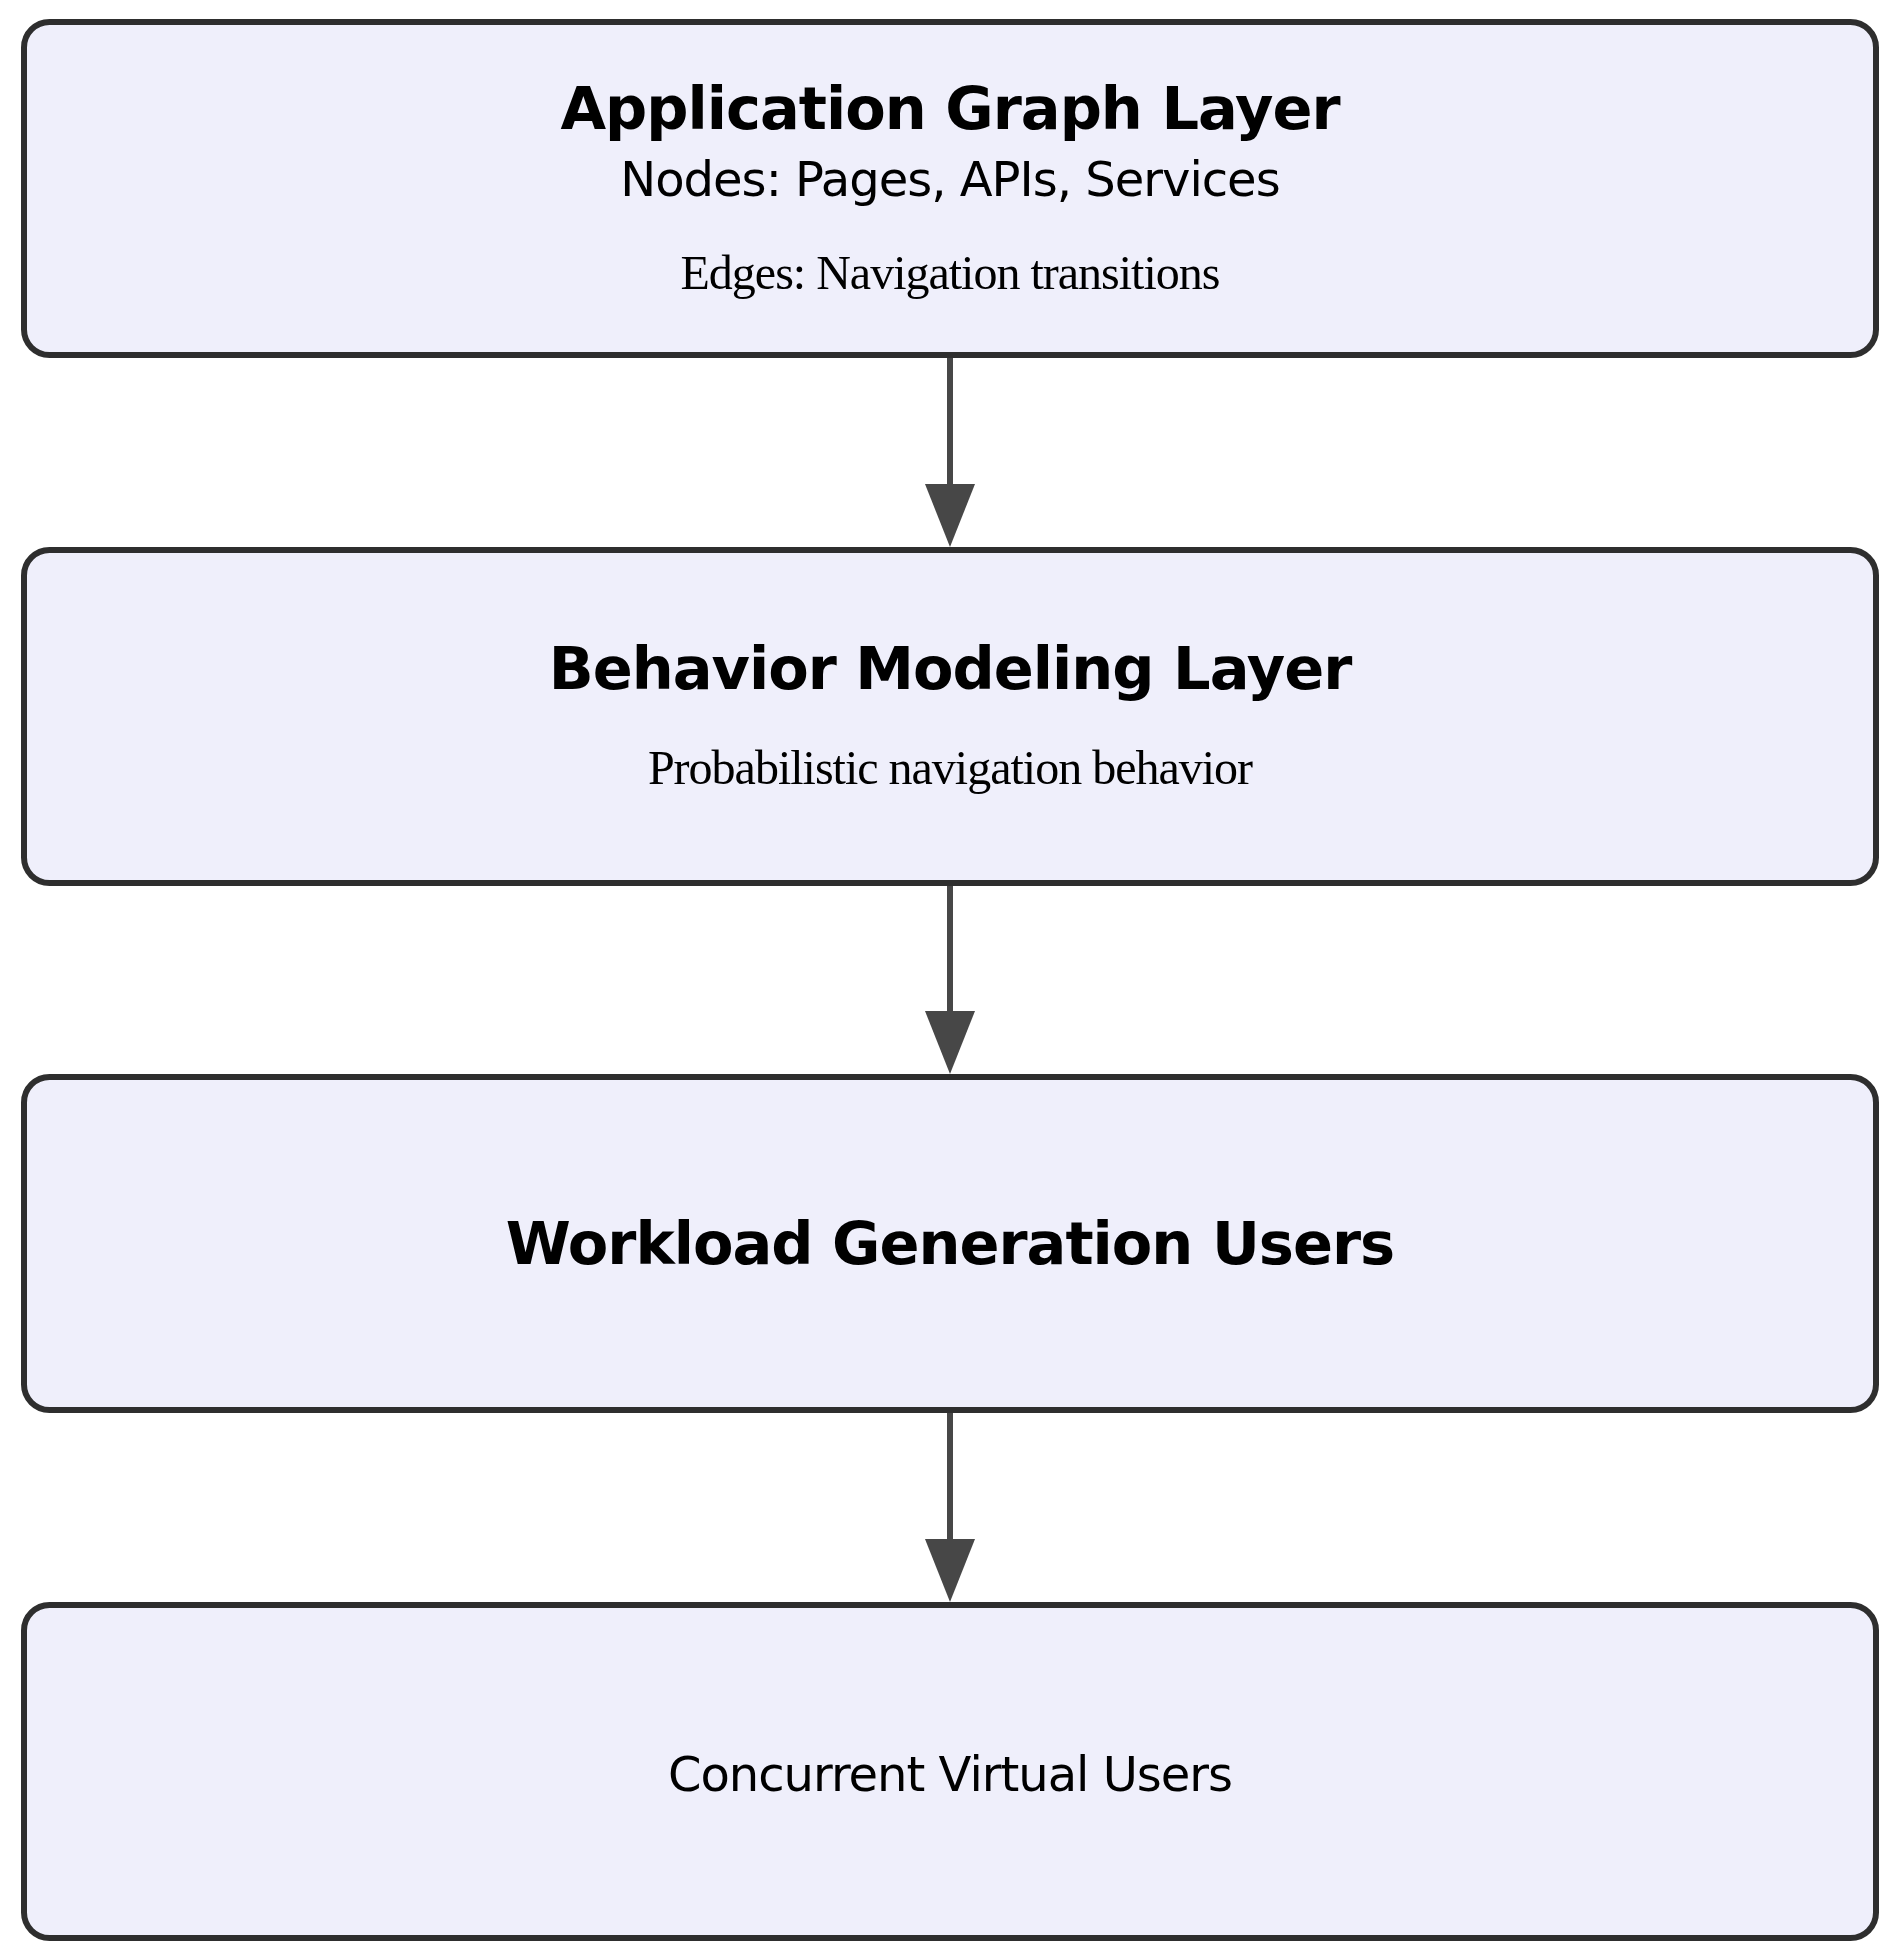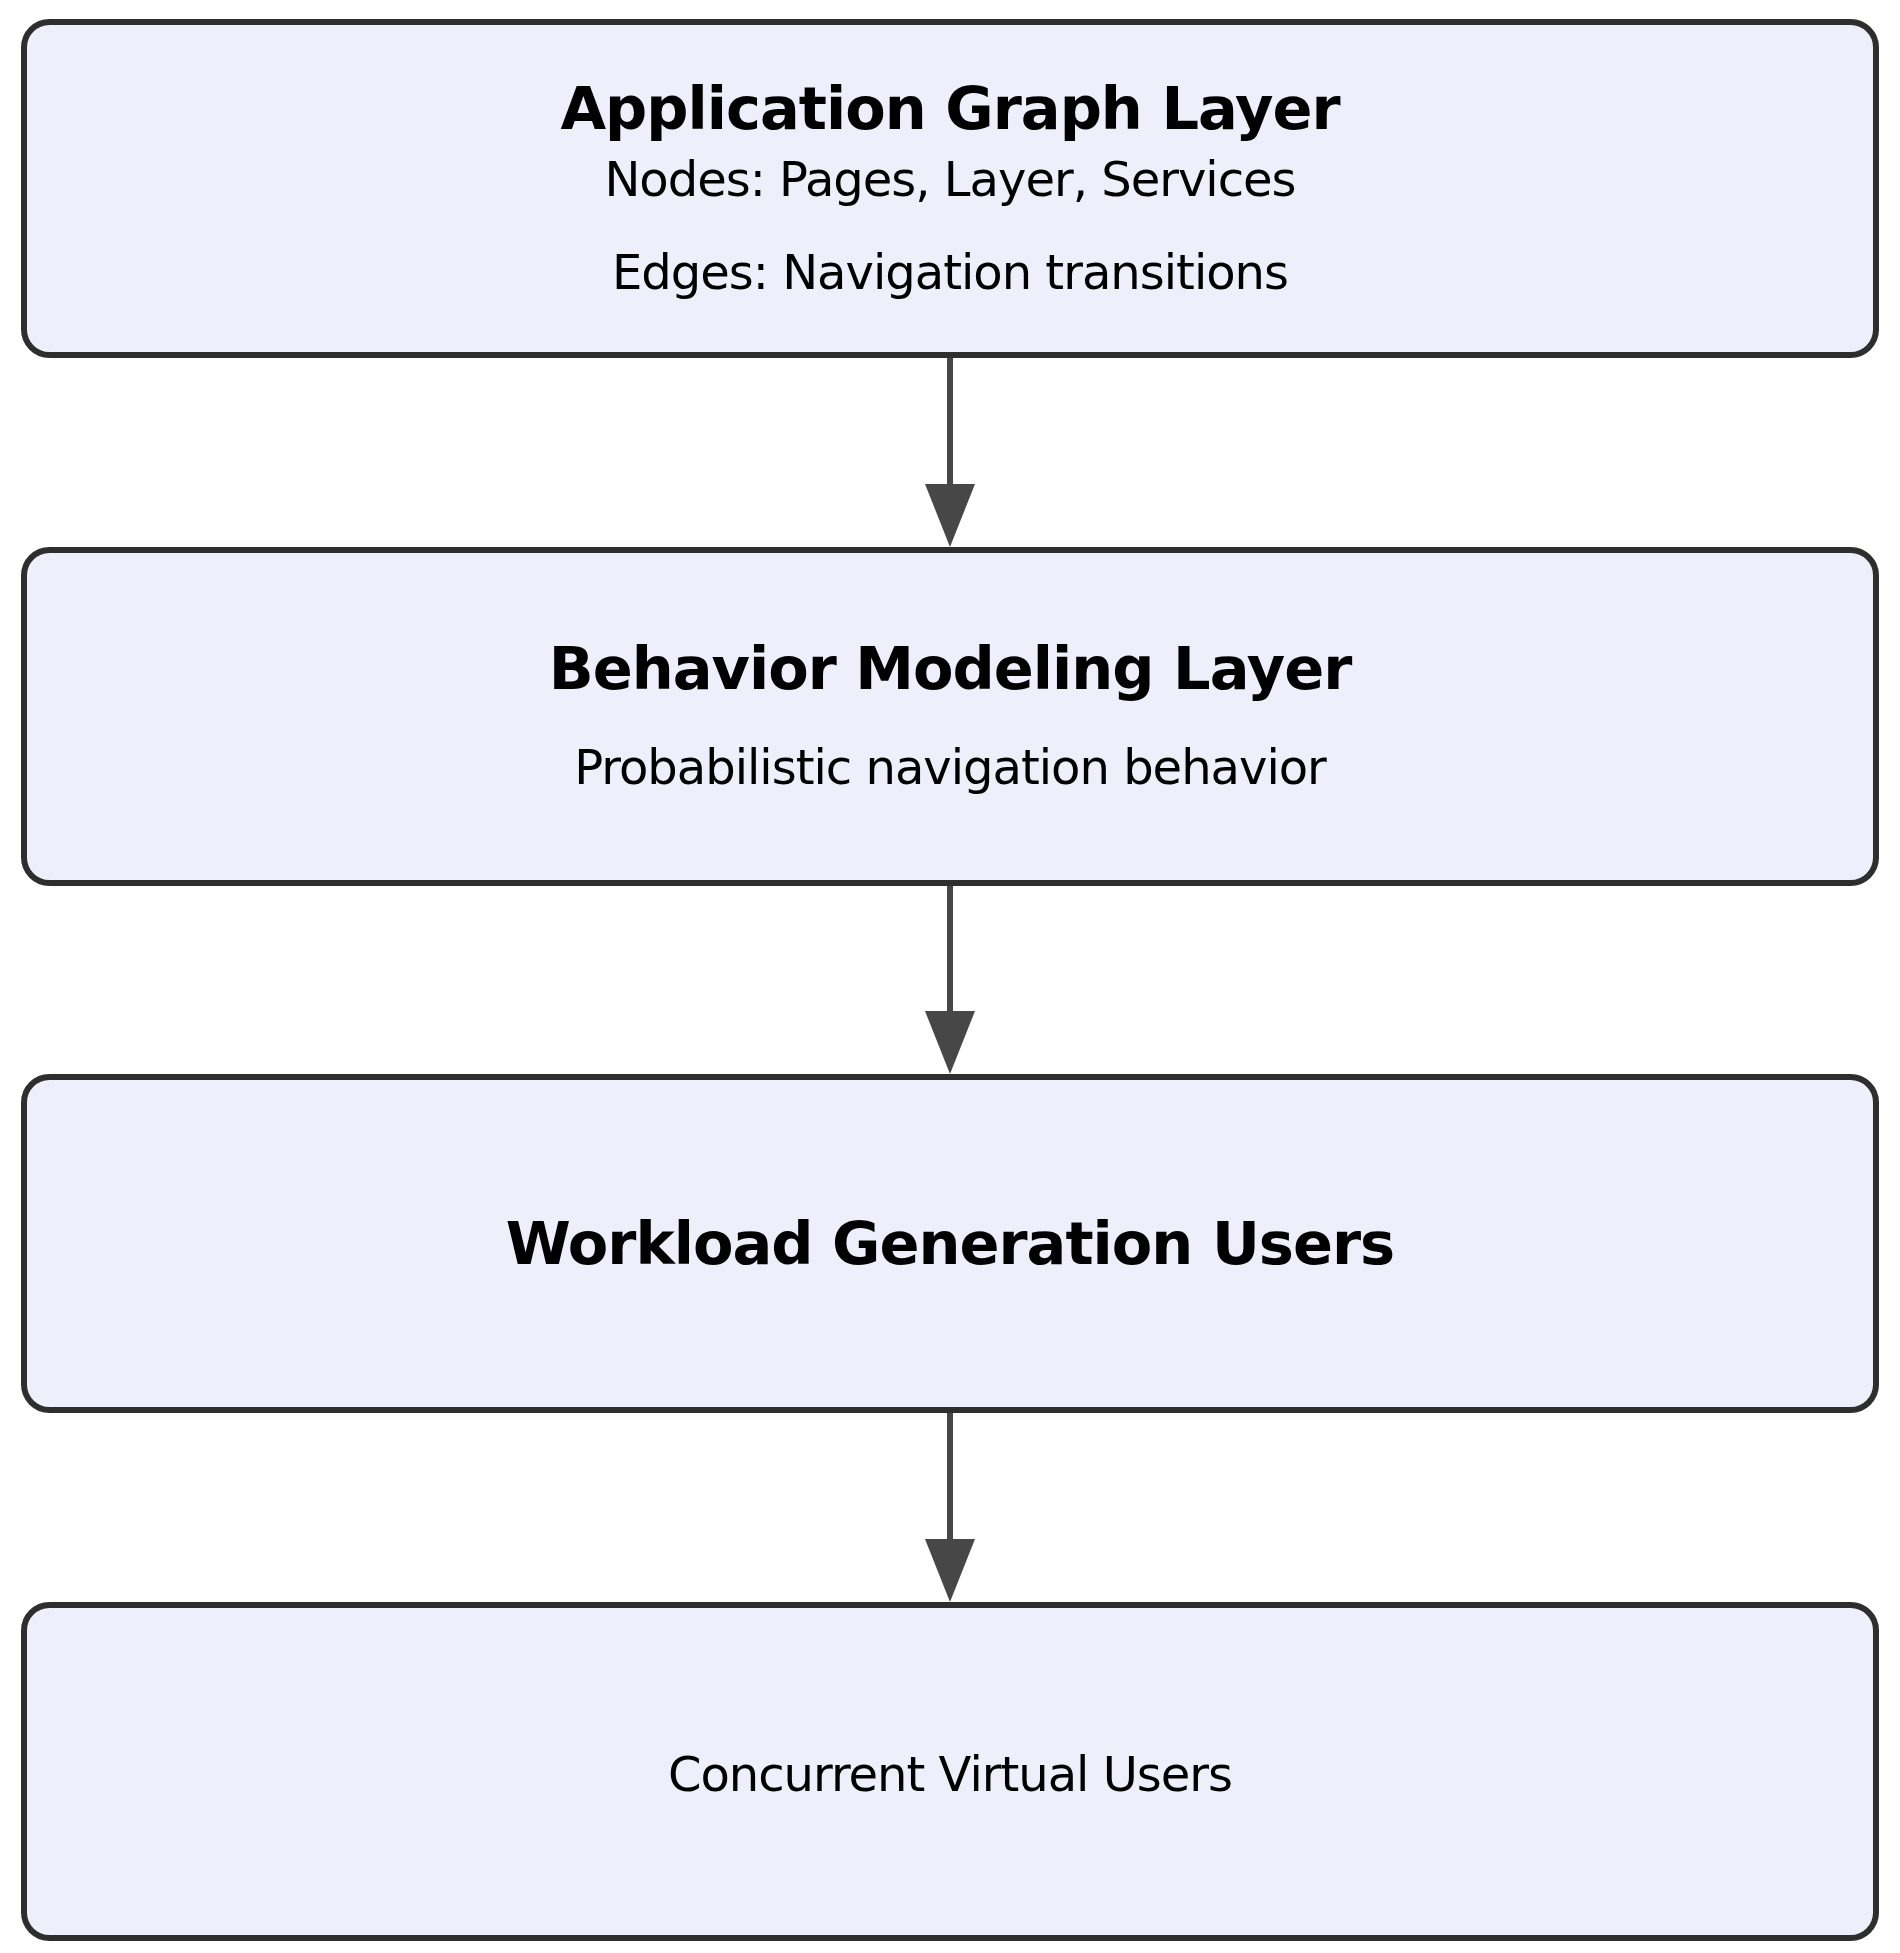--- a/index.html
+++ b/index.html
@@ -34,21 +34,21 @@
     font-weight: bold;
     line-height: 1.15;
     letter-spacing: -1px;
   }
   .layer-line {
     font-size: 48px;
     line-height: 1.2;
     letter-spacing: -1px;
   }
   .layer-line.first { margin-top: 7.6px; }
-  .layer-line.second { margin-top: 36px; }
+  .layer-line.second { margin-top: 36px; font-family: Liberation Serif, serif; }
   .arrow {
     flex: 1 1 auto;
     display: flex;
     flex-direction: column;
     align-items: center;
     justify-content: flex-start;
   }
   .arrow-shaft {
     width: 6.7px;
     flex: 1 1 auto;
@@ -62,21 +62,21 @@
     border-top: 63px solid #474747;
   }
 </style>
 </head>
 <body>
 
 <div class="diagram">
 
   <div class="layer-box">
     <div class="layer-title">Application Graph Layer</div>
-    <div class="layer-line first">Nodes:  Pages, Layer, Services</div>
+    <div class="layer-line first">Nodes:  Pages, APIs, Services</div>
     <div class="layer-line second">Edges:  Navigation transitions</div>
   </div>
 
   <div class="arrow">
     <div class="arrow-shaft"></div>
     <div class="arrow-head"></div>
   </div>
 
   <div class="layer-box">
     <div class="layer-title">Behavior Modeling Layer</div>

